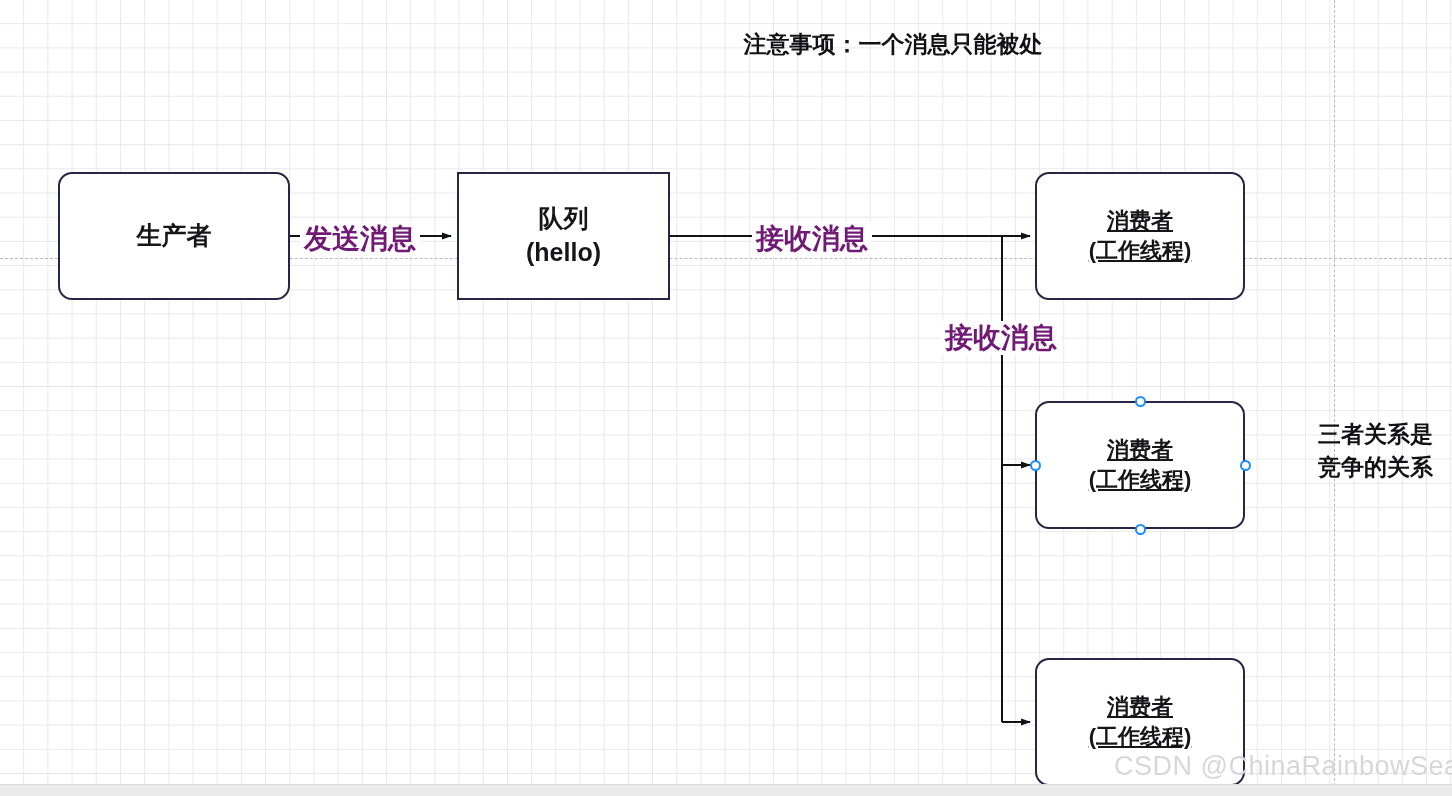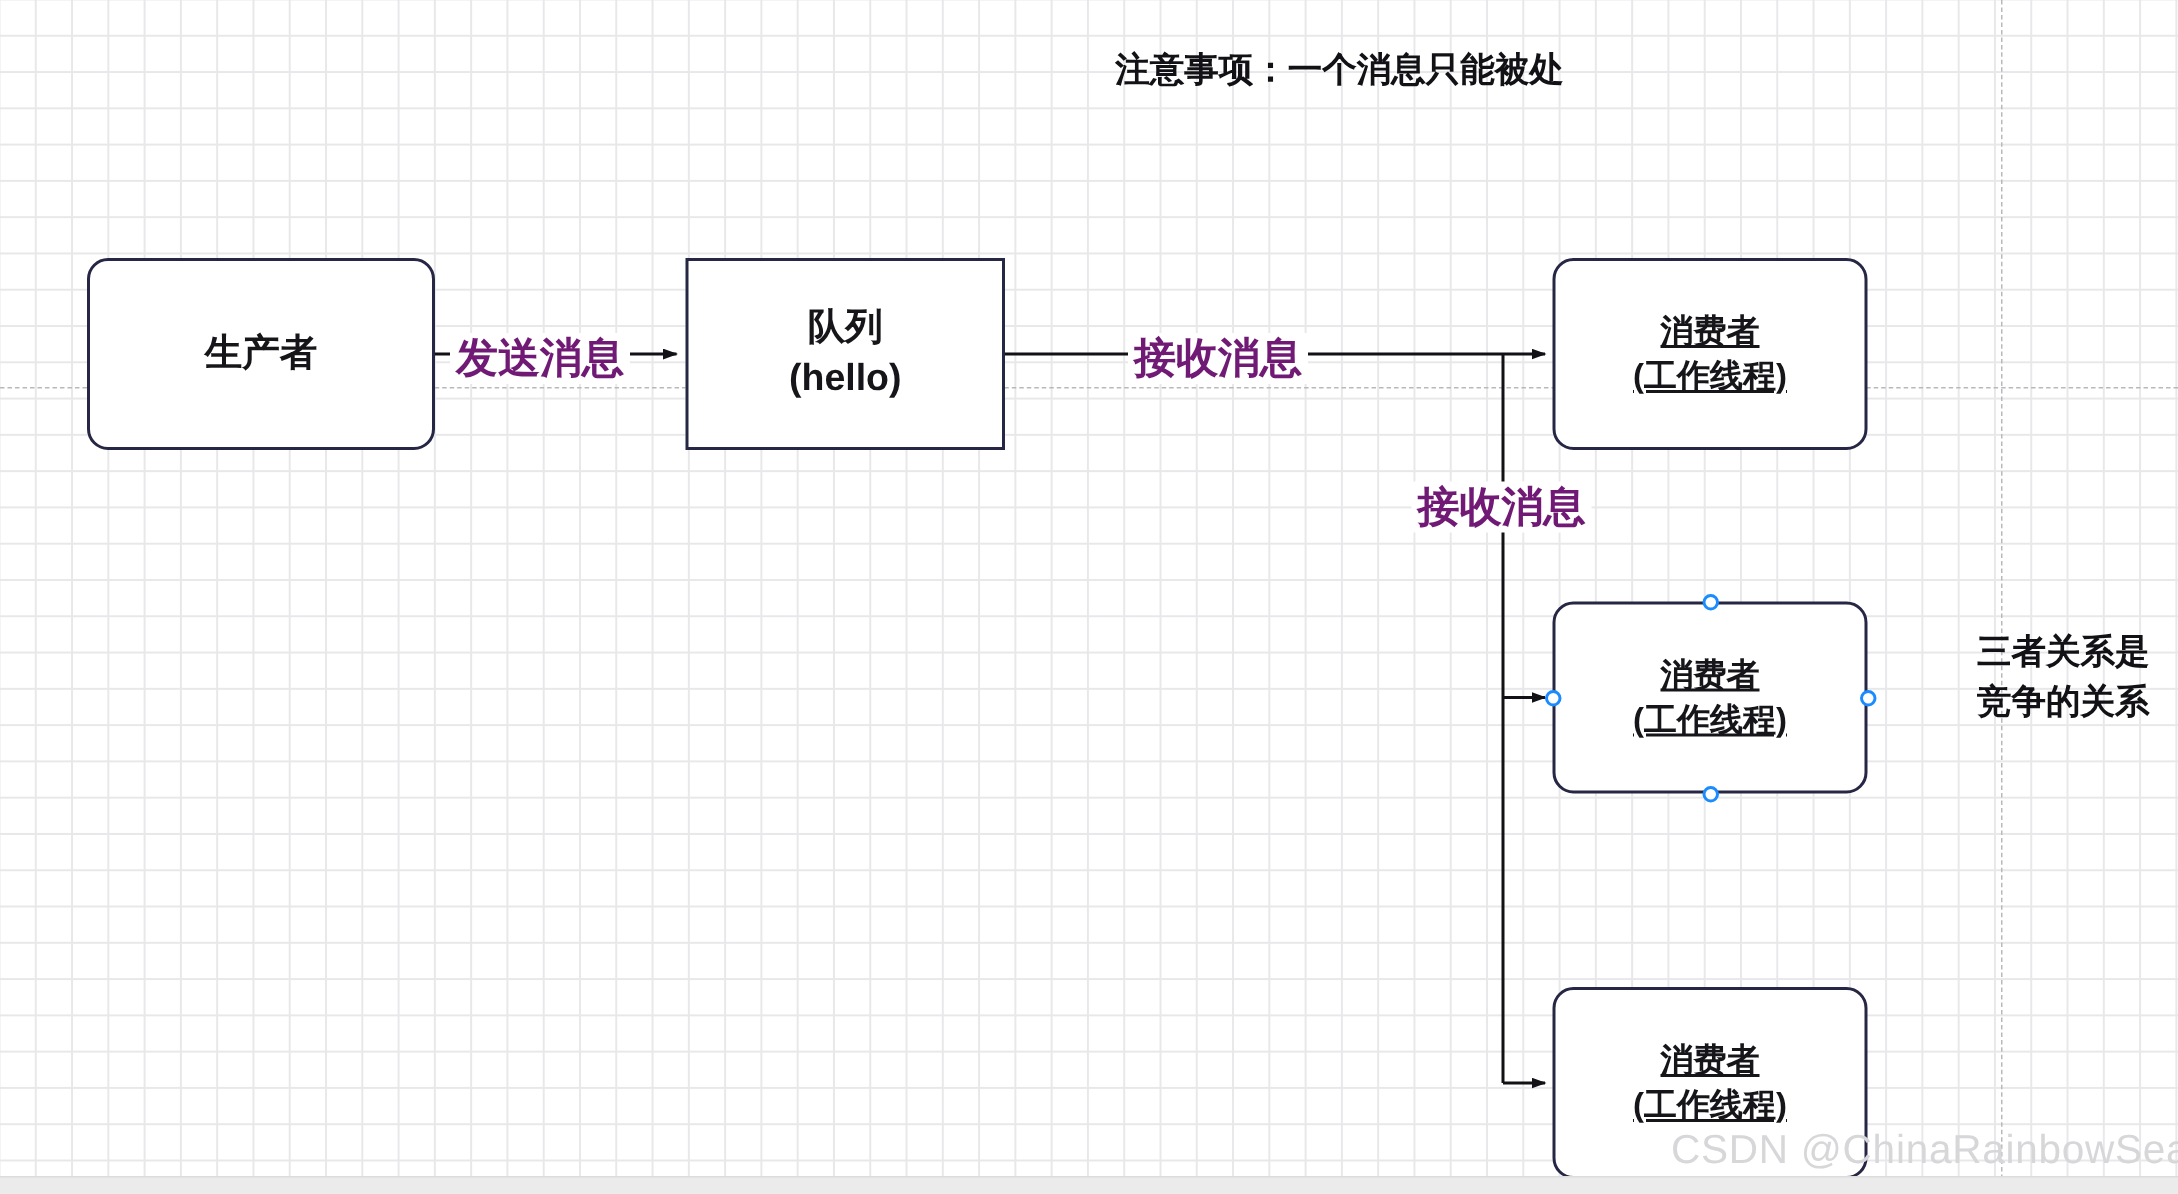--- a/index.html
+++ b/index.html
@@ -98,21 +98,21 @@
 
   
   .annotation {
     position: absolute;
     font-size: 23px;
     font-weight: bold;
     color: #111116;
     line-height: 1.45;
     white-space: nowrap;
   }
-  .annotation.center { text-align: center; }
+  .annotation.center { text-align: center; font-family: Liberation Mono, monospace; }
   .annotation.right  { text-align: left; }
 
   
   .handle {
     position: absolute;
     width: 11px;
     height: 11px;
     margin-left: -5.5px;
     margin-top: -5.5px;
     border-radius: 50%;

